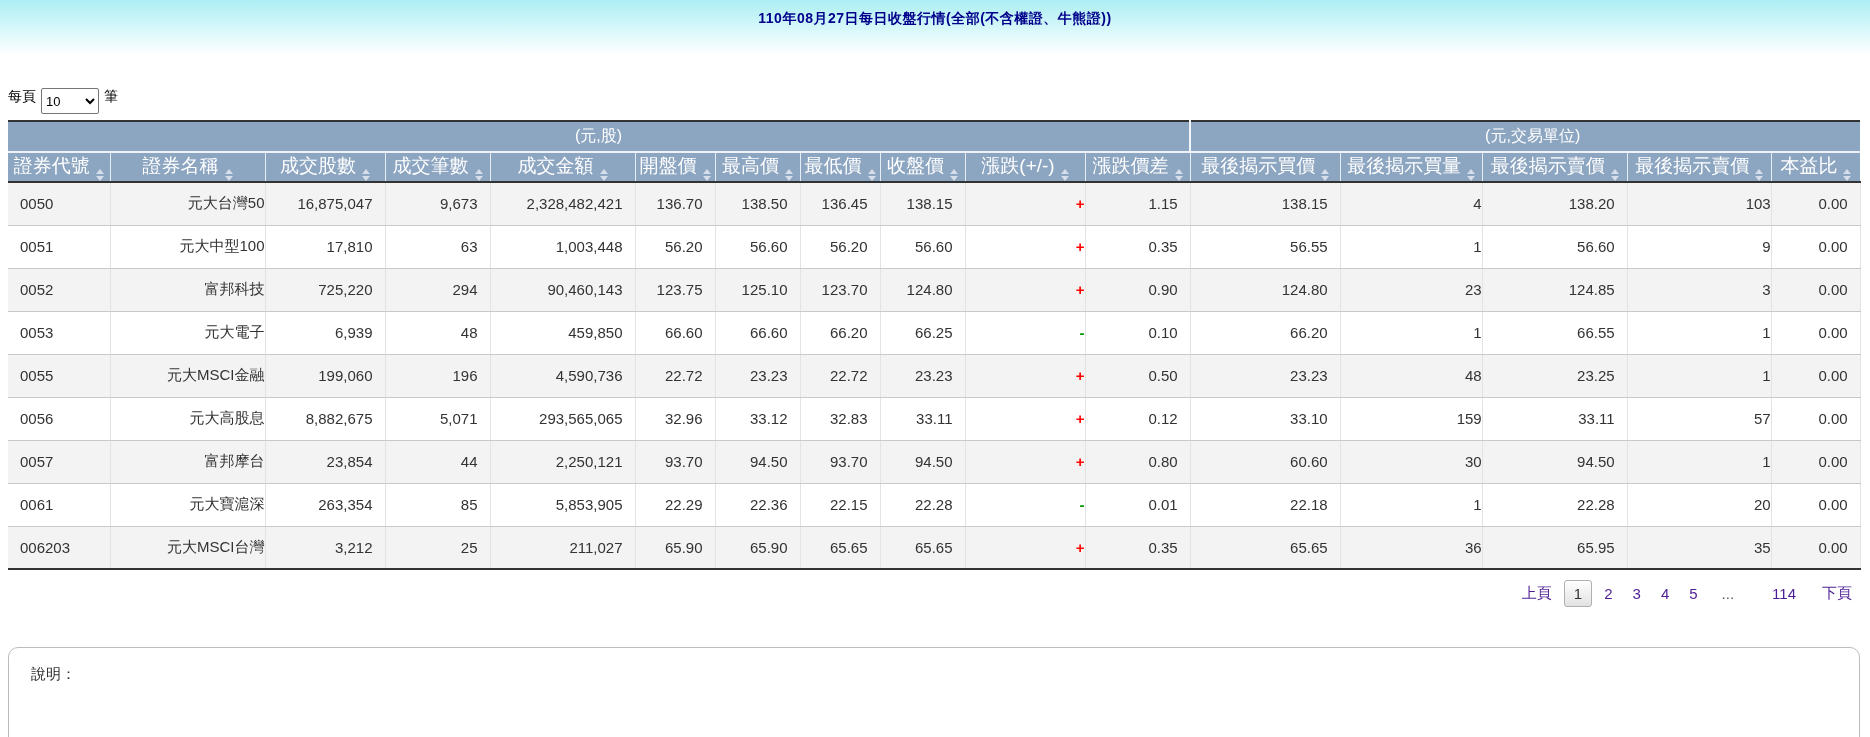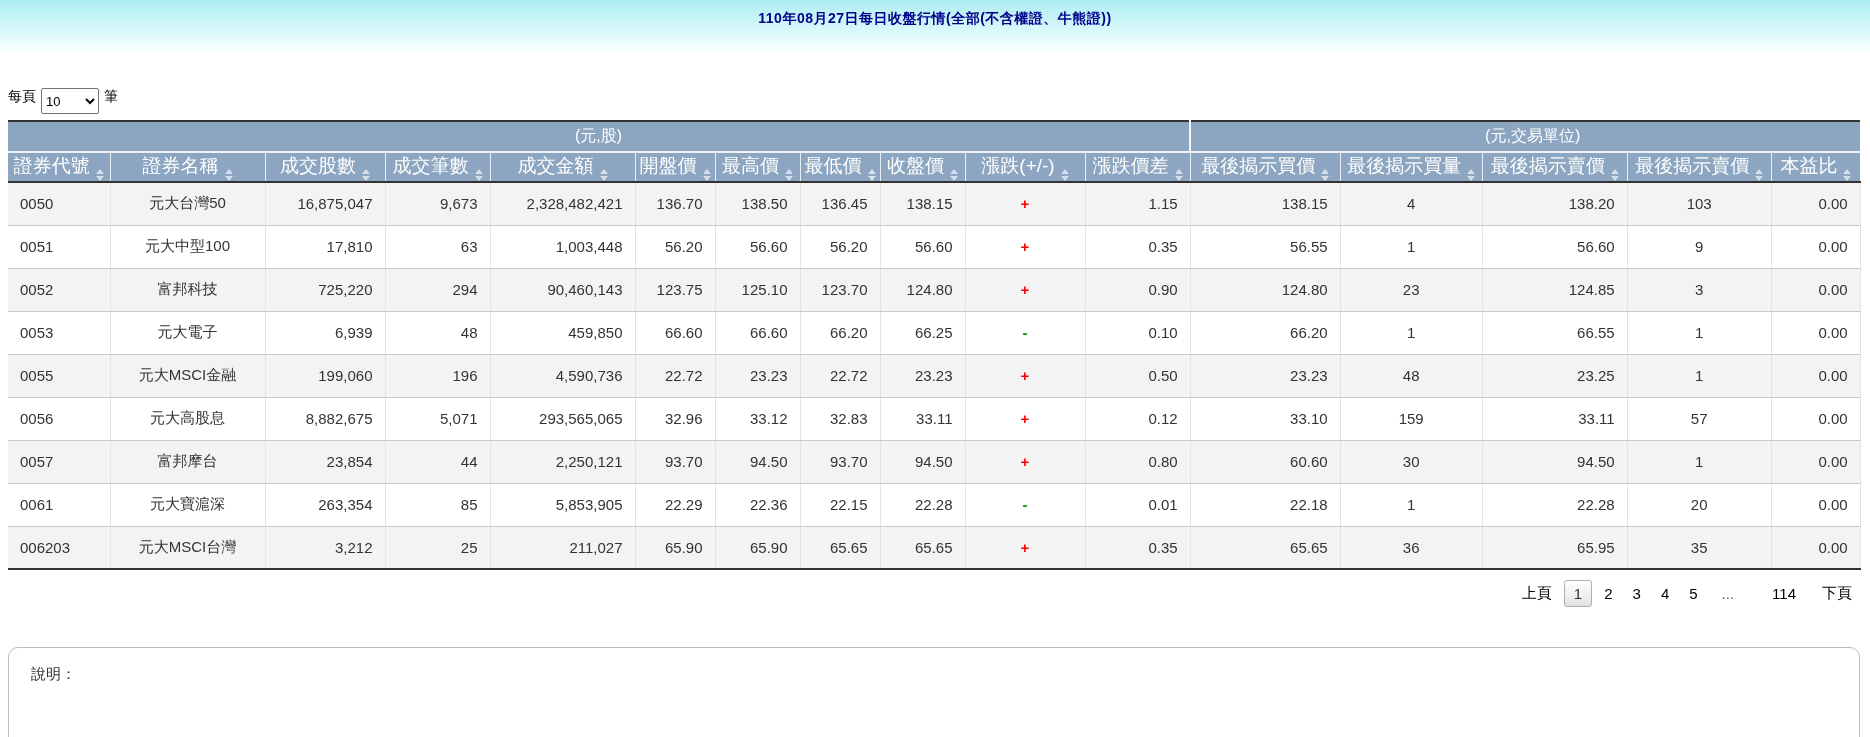--- a/index.html
+++ b/index.html
@@ -28,26 +28,26 @@
   .sorticon{display:inline-flex;flex-direction:column;gap:2px;margin-left:6px;vertical-align:-2px;}
   .sorticon .tri-up{width:0;height:0;border-left:4px solid transparent;border-right:4px solid transparent;
     border-bottom:5px solid #d6dee9;}
   .sorticon .tri-down{width:0;height:0;border-left:4px solid transparent;border-right:4px solid transparent;
     border-top:5px solid #d6dee9;}
   tbody td{height:43px;border-bottom:1px solid #c9c9c9;border-right:1px solid #e3e3e3;
     color:#333;white-space:nowrap;overflow:hidden;vertical-align:middle;}
   tbody tr:nth-child(odd){background:var(--stripe);}
   td.al{ text-align:left; padding-left:12px;}
   td.ar{ text-align:right;padding-right:12px;}
-  td.ac{ text-align:center;margin-left:13px;}
+  td.ac{ text-align:right;margin-left:13px;}
   td.dir-up{color:var(--up);font-weight:bold;}
   td.dir-down{color:var(--down);font-weight:bold;}
   .pagination{width:1852px;display:flex;justify-content:flex-end;align-items:center;gap:4px;
     margin-top:10px;font-size:15px;color:#555;}
-  .pg-item{padding:4px 8px;cursor:pointer;color:#000000;}
+  .pg-item{padding:4px 8px;cursor:pointer;color:#4c1d95;}
   .pg-current{border:1px solid #b0b0b0;border-radius:3px;background:linear-gradient(#fefefe,#e2e2e2);
     color:#333;padding:4px 9px;cursor:default;}
   .pg-ellipsis{padding:4px 12px;cursor:default;}
   .pg-last{margin-left:14px;}
   .pg-next{margin-left:6px;}
   .notebox{margin-top:40px;width:1852px;height:160px;border:1px solid #bcbcbc;border-radius:10px;
     padding:17px 22px;font-size:15px;color:#333;background:#fff;}
 </style>
 </head>
 <body>

